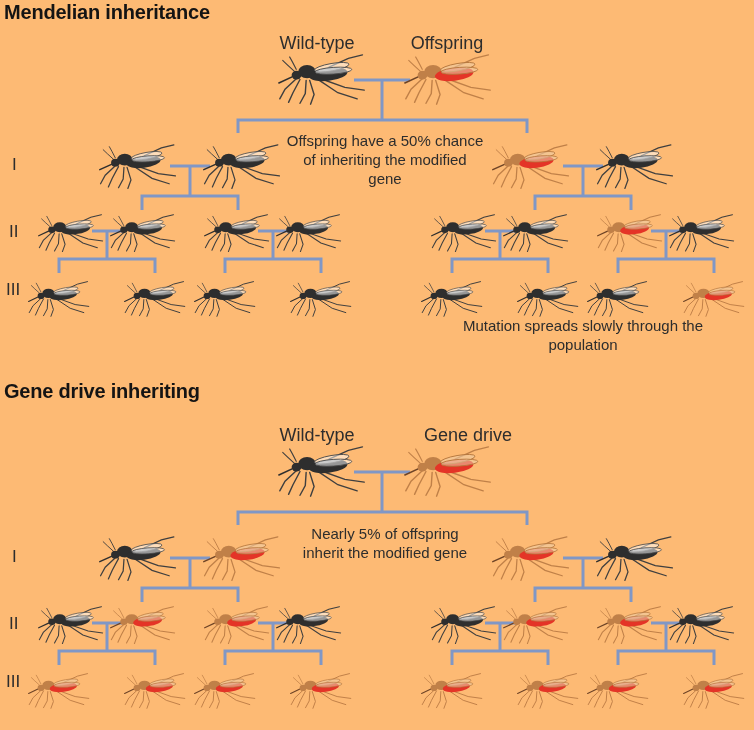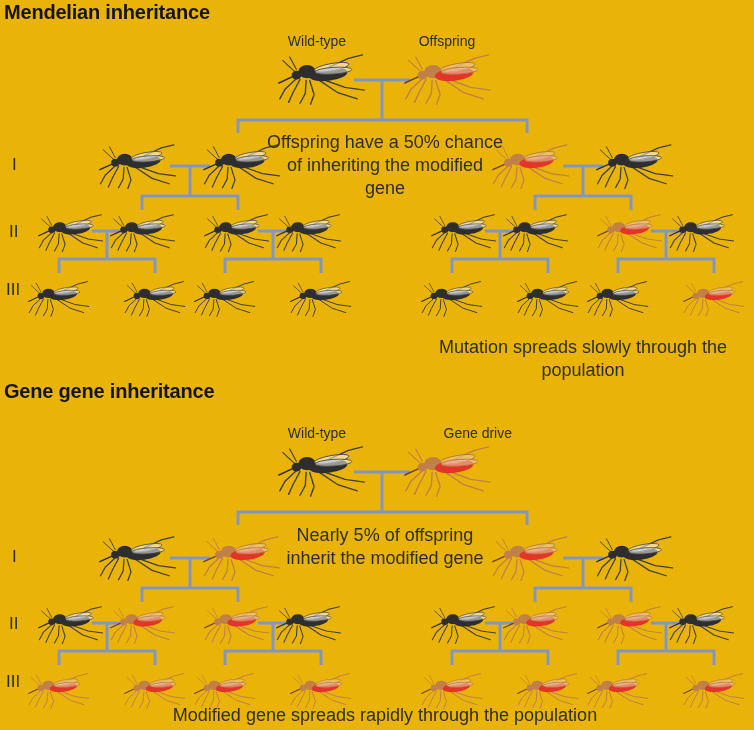--- a/index.html
+++ b/index.html
@@ -1,31 +1,31 @@
 <!DOCTYPE html>
 <html><head>
 <meta charset="utf-8">
 <style>
   html,body{margin:0;padding:0;background:#fff;}
   body{font-family:"Liberation Sans",sans-serif;color:#2d2d2d;}
-  .canvas{position:relative;width:754px;height:730px;background:#eab308;overflow:hidden;}
+  .canvas{position:relative;width:754px;height:730px;background:#fdba74;overflow:hidden;}
   #connectors{position:absolute;left:0;top:0;z-index:1;}
   .sec{position:absolute;left:0;top:0;width:754px;height:730px;}
   .sec-title{position:absolute;margin:0;font-size:20px;font-weight:700;color:#141414;letter-spacing:-0.2px;z-index:3;}
   #sec0 .sec-title{left:4px;top:1px;}
   #sec1 .sec-title{left:4px;top:380px;}
-  .plabel{position:absolute;width:130px;text-align:center;font-size:14px;z-index:3;}
+  .plabel{position:absolute;width:130px;text-align:center;font-size:18px;z-index:3;}
   #sec0 .p0{left:252px;top:33px;}
   #sec0 .p1{left:382px;top:33px;}
   #sec1 .p0{left:252px;top:425px;}
   #sec1 .p1{left:382px;top:425px;text-align:right;}
-  .note{position:absolute;font-size:18px;line-height:1.28;text-align:center;white-space:pre-line;z-index:3;}
+  .note{position:absolute;font-size:15px;line-height:1.28;text-align:center;white-space:pre-line;z-index:3;}
   #sec0 .note-top{left:263px;top:131px;width:244px;}
   #sec1 .note-top{left:263px;top:524px;width:244px;}
-  #sec0 .note-bottom{left:433px;top:316px;width:300px;margin-top:20px;}
+  #sec0 .note-bottom{left:433px;top:316px;width:300px;}
   #sec1 .note-bottom{left:110px;top:704px;width:550px;}
   .gen-label{position:absolute;font-size:17px;color:#2d2d2d;z-index:3;}
   #sec0 .g1{left:12px;top:155px;} #sec0 .g2{left:9px;top:222px;} #sec0 .g3{left:6px;top:280px;}
   #sec1 .g1{left:12px;top:547px;} #sec1 .g2{left:9px;top:614px;} #sec1 .g3{left:6px;top:672px;}
   .mosq{position:absolute;z-index:2;}
   .mosq svg{display:block;width:100%;height:100%;}
 </style>
 </head>
 <body>
 
@@ -549,26 +549,25 @@
     <ellipse cx="21" cy="24" rx="5.5" ry="5" fill="#c08048"></ellipse>
     <ellipse cx="33" cy="20" rx="10" ry="7.5" fill="#c08048"></ellipse>
     <ellipse cx="57" cy="23" rx="22" ry="7.5" fill="#e43427" transform="rotate(-7 57 23)"></ellipse>
     <ellipse cx="61" cy="15" rx="20" ry="4.2" fill="rgba(236,206,170,0.55)" stroke="#b5763c" stroke-width="1" transform="rotate(-10 61 15)"></ellipse>
     <ellipse cx="63" cy="19" rx="21" ry="3.8" fill="rgba(236,206,170,0.55)" stroke="#b5763c" stroke-width="1" transform="rotate(-4 63 19)"></ellipse>
   </svg>
       </div>
     </div>
 
   <div class="sec" id="sec1">
-    <h2 class="sec-title">Gene gene inheritance</h2>
+    <h2 class="sec-title">Gene drive inheriting</h2>
     <div class="plabel p0">Wild-type</div>
     <div class="plabel p1">Gene drive</div>
     <div class="note note-top">Nearly 5% of offspring
 inherit the modified gene</div>
-    <div class="note note-bottom">Modified gene spreads rapidly through the population</div>
     <div class="gen-label g1">I</div>
     <div class="gen-label g2">II</div>
     <div class="gen-label g3">III</div>
   <div class="mosq" style="left: 278px; top: 446.48px; width: 88px; height: 51.04px;">
         <svg viewBox="0 0 100 58" xmlns="http://www.w3.org/2000/svg">
     <g stroke="#3f3f3f" stroke-width="1.6" fill="none" stroke-linecap="round">
       <path d="M22,27 L8,40 L2,51"></path>
       <path d="M25,29 L17,44 L12,55"></path>
       <path d="M32,30 L31,45 L25,56"></path>
       <path d="M36,30 L41,46 L37,57"></path>

